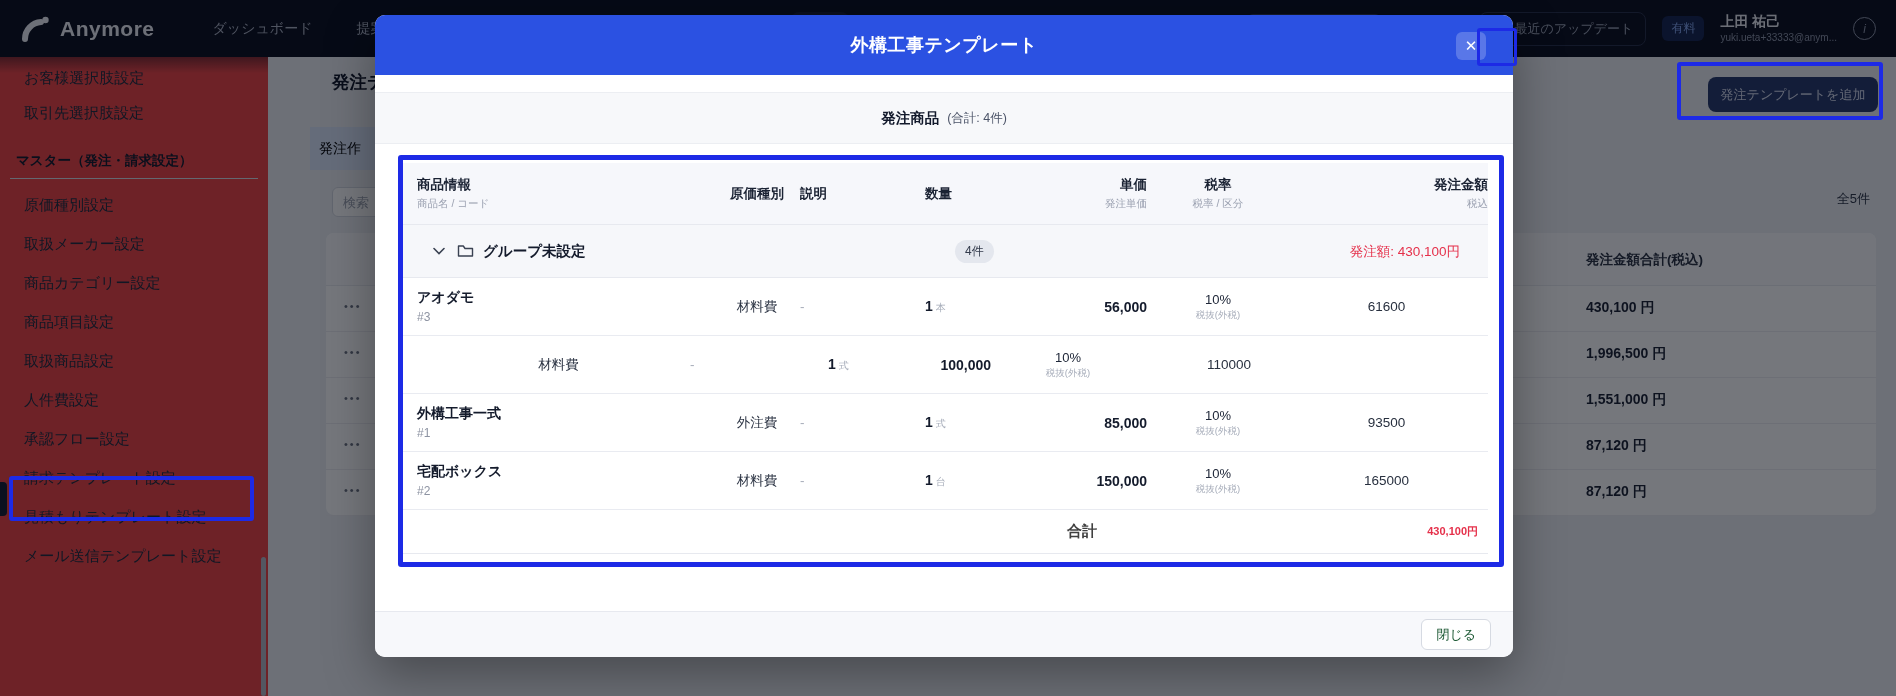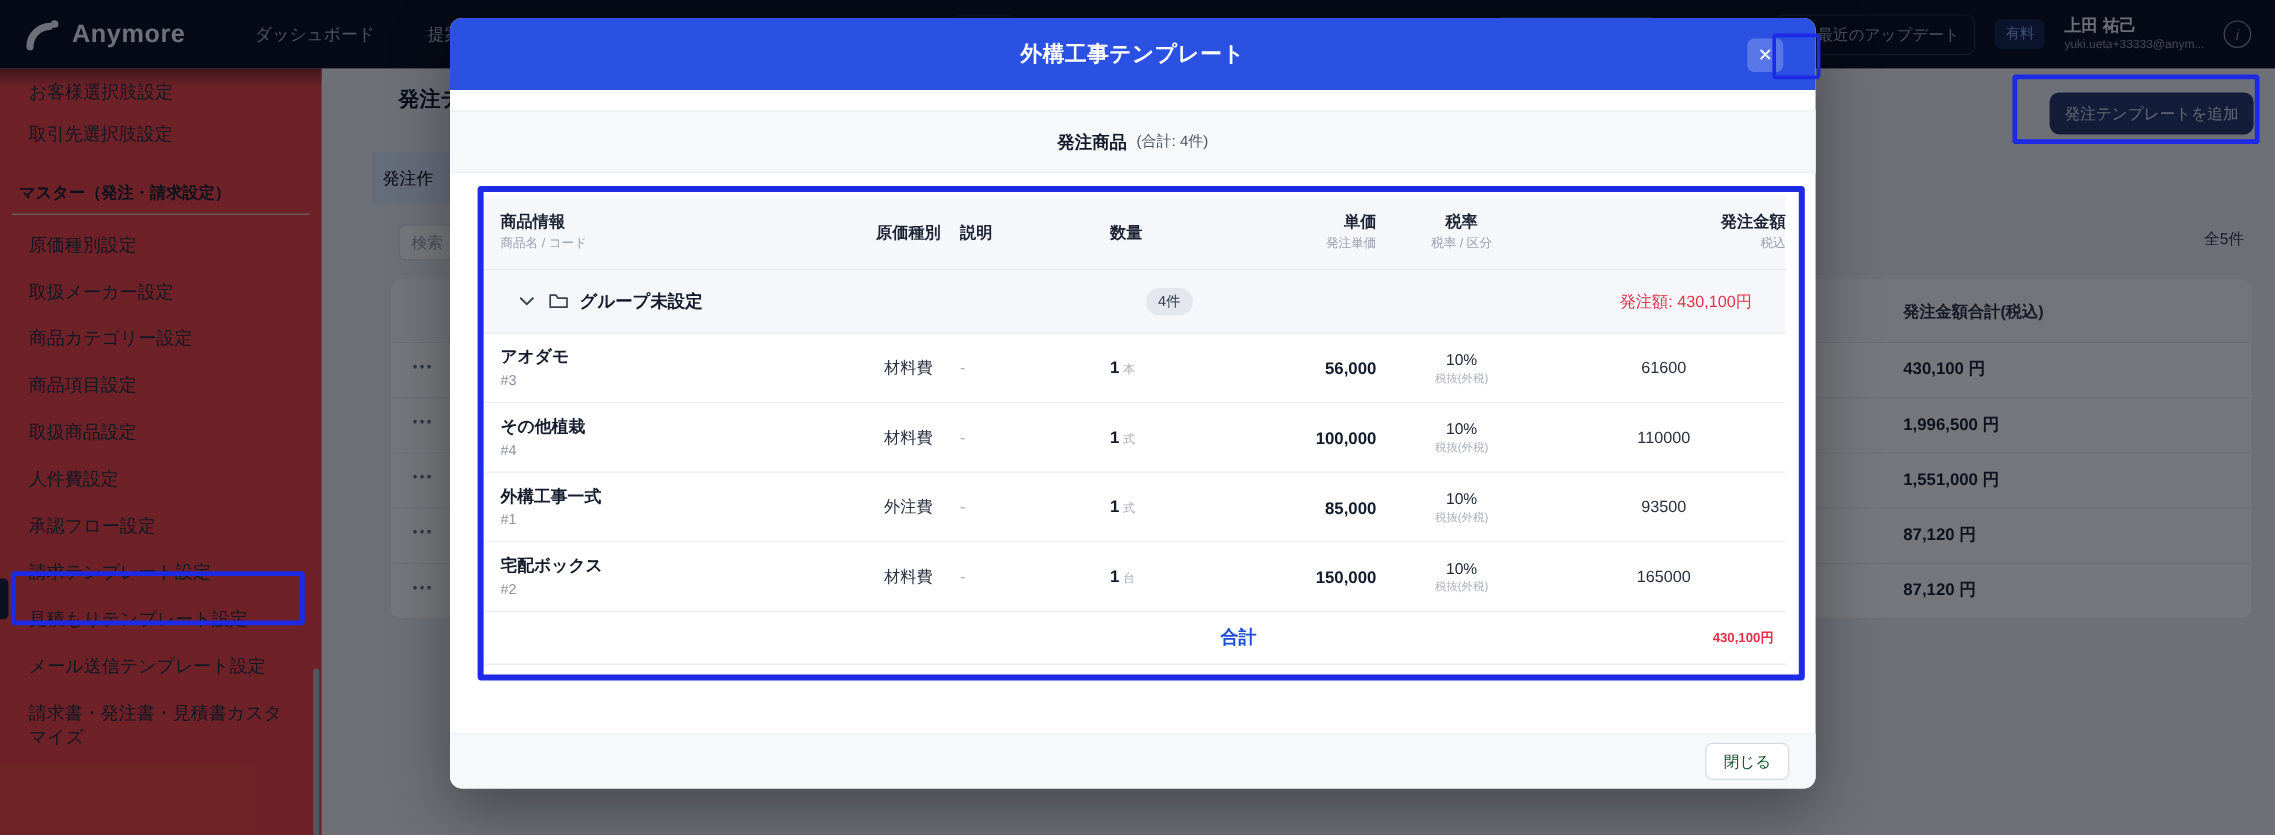--- a/index.html
+++ b/index.html
@@ -109,21 +109,21 @@
   .p-name{font-size:14px;font-weight:bold;color:#141b2c;}
   .p-code{font-size:12px;color:#8d93a2;margin-top:3px;}
   .v-desc{color:#a7adba;}
   .p-qty{font-size:14px;font-weight:bold;color:#141b2c;}
   .p-unit{font-size:10px;color:#a7adba;margin-left:3px;font-weight:normal;}
   .v-price{font-size:14px;font-weight:bold;color:#141b2c;}
   .tax-main{font-size:13px;color:#202839;}
   .tax-sub{font-size:9.5px;color:#a7adba;margin-top:2px;}
 
   .totrow{height:44px;border-bottom:1px solid #e7e9ef;}
-  .t-label{grid-column:5;text-align:left;padding-right:26px;font-size:15px;font-weight:bold;color:#1d4ed8;}
+  .t-label{grid-column:5;text-align:center;padding-right:26px;font-size:15px;font-weight:bold;color:#404040;}
   .t-value{grid-column:6 / span 2;text-align:right;padding-right:10px;font-size:11px;font-weight:bold;color:#e5304a;}
 
   .modal-foot{position:absolute;left:0;right:0;bottom:0;height:45px;background:#f7f8fb;border-top:1px solid #e7e9ef;
               border-radius:0 0 10px 10px;display:flex;align-items:center;justify-content:flex-end;padding-right:22px;}
   .close-btn{height:31px;padding:0 14px;background:#fff;border:1px solid #d6dae2;border-radius:6px;
              font-size:13px;color:#14532d;cursor:pointer;}
 
   
   .ann{position:absolute;border:4px solid #1d2ae6;border-radius:3px;pointer-events:none;z-index:30;box-sizing:border-box;}
   .ann-table{left:398px;top:155px;width:1106px;height:412px;border-width:5px;}
@@ -204,21 +204,20 @@
       <div class="side-item">原価種別設定</div>
       <div class="side-item">取扱メーカー設定</div>
       <div class="side-item">商品カテゴリー設定</div>
       <div class="side-item">商品項目設定</div>
       <div class="side-item">取扱商品設定</div>
       <div class="side-item">人件費設定</div>
       <div class="side-item">承認フロー設定</div>
       <div class="side-item">請求テンプレート設定</div>
       <div class="side-item">見積もりテンプレート設定</div>
       <div class="side-item">メール送信テンプレート設定</div>
-      <div class="side-item wrap">請求書・発注書・見積書カスタマイズ</div>
     </div>
     <div class="active-marker"></div>
     <div class="side-scroll"></div>
     <div class="side-shadow"></div>
   </aside>
 
   <div class="page-title">発注テ</div>
   <div class="tab-bar">
     <span class="tab-label">発注作</span>
   </div>
@@ -321,24 +320,20 @@
         <div class="v-qty"><span class="p-qty">1</span><span class="p-unit">本</span></div>
         <div class="v-price">56,000</div>
         <div class="v-tax">
           <div class="tax-main">10%</div>
           <div class="tax-sub">税抜(外税)</div>
         </div>
         <div class="v-amount">61600</div>
       </div>
 
       <div class="trow prow">
-        <div class="c-info">
-          <div class="p-name">その他植栽</div>
-          <div class="p-code">#4</div>
-        </div>
         <div class="v-cost">材料費</div>
         <div class="v-desc">-</div>
         <div class="v-qty"><span class="p-qty">1</span><span class="p-unit">式</span></div>
         <div class="v-price">100,000</div>
         <div class="v-tax">
           <div class="tax-main">10%</div>
           <div class="tax-sub">税抜(外税)</div>
         </div>
         <div class="v-amount">110000</div>
       </div>

